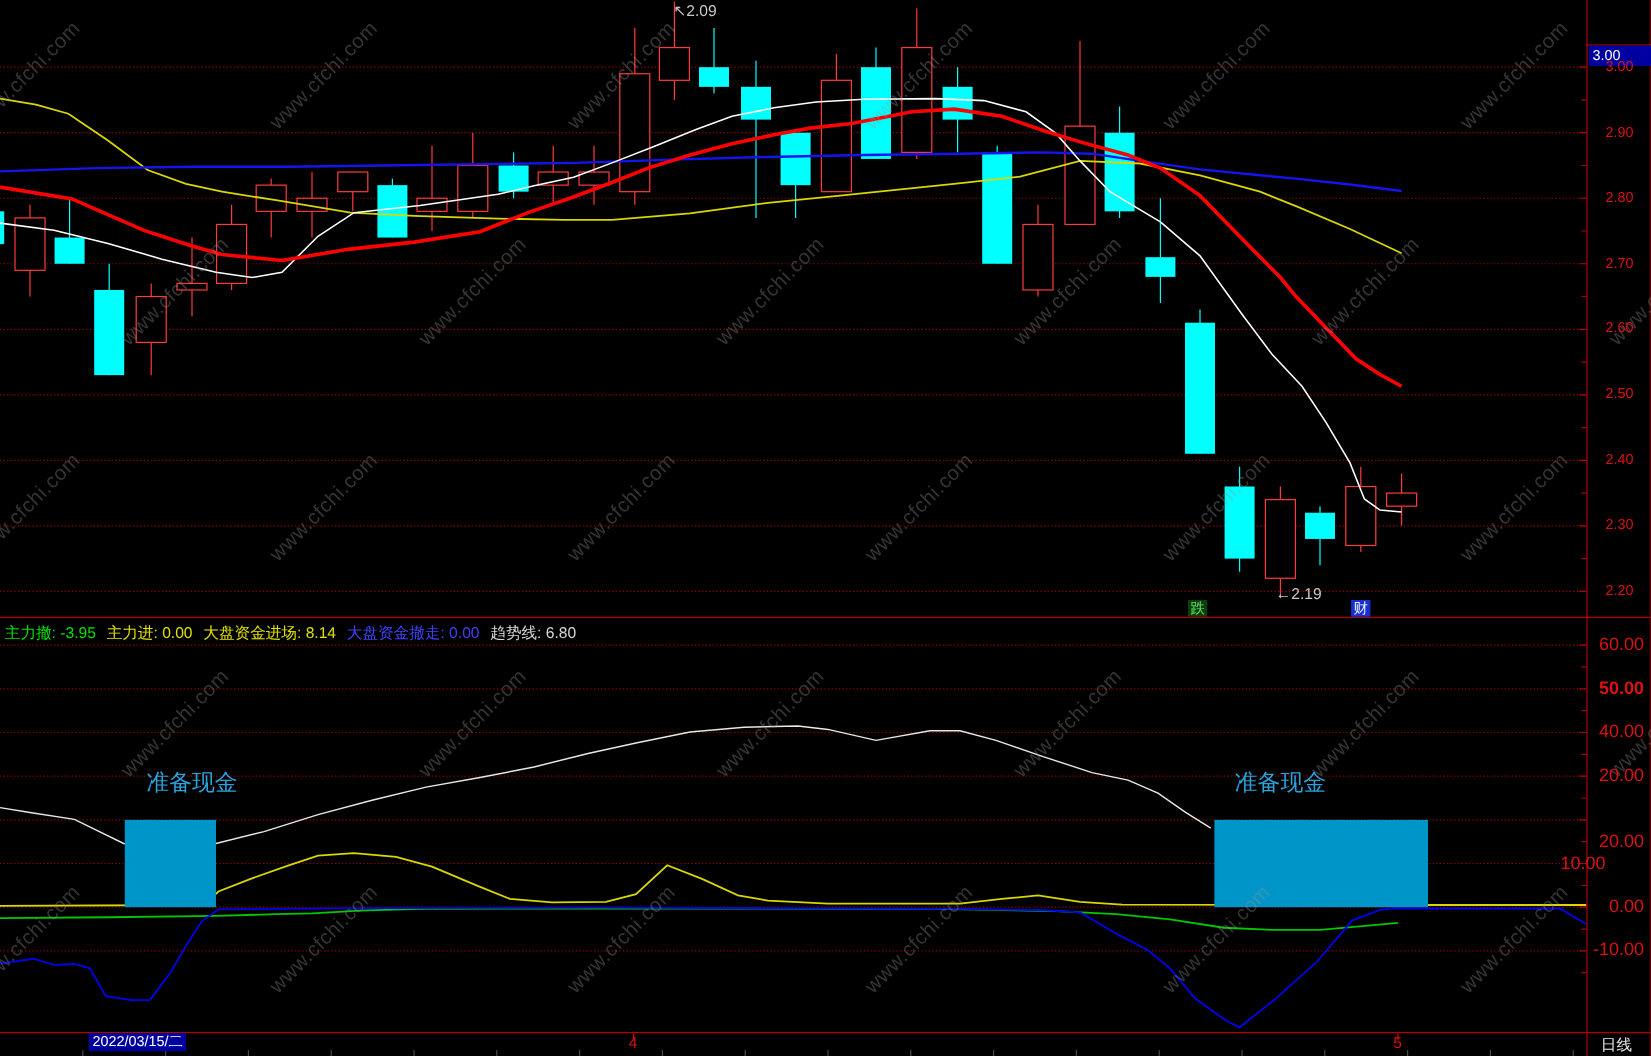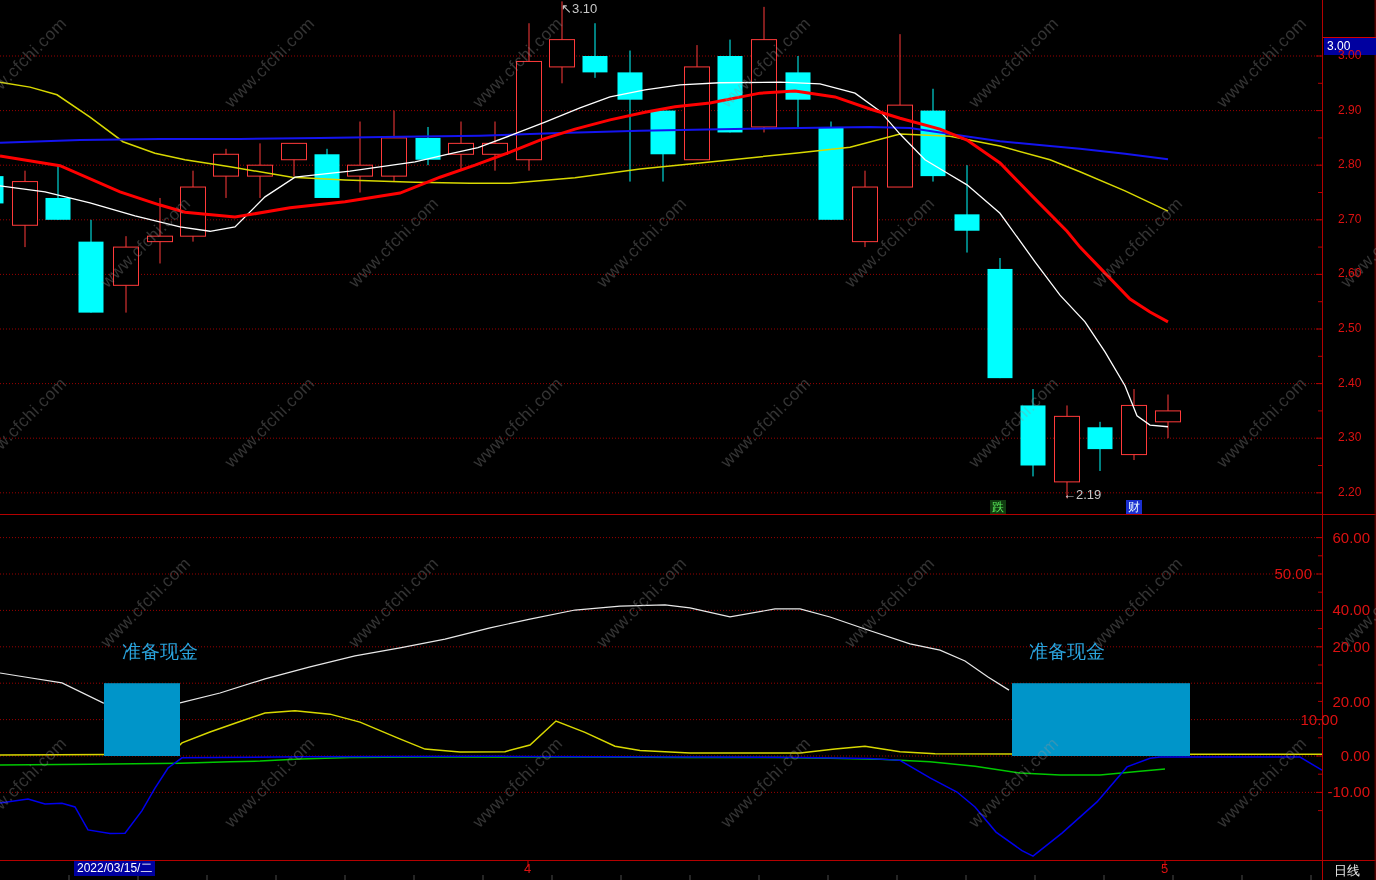--- a/index.html
+++ b/index.html
@@ -312,43 +312,46 @@
       <span class="wm" style="left: 724px; top: 815px;">www.cfchi.com</span>
       <span class="wm" style="left: 972px; top: 815px;">www.cfchi.com</span>
       <span class="wm" style="left: 1220px; top: 815px;">www.cfchi.com</span>
     </div>
   <div id="labels-layer">
     <div class="plot-hit" style="left:0;top:0;width:1322px;height:514px;"></div>
     <div class="plot-hit" style="left:0;top:535px;width:1322px;height:325px;"></div>
 
     <div id="price-tag">3.00</div>
 
-    <div id="anno-high" class="anno" style="left: 561px; top: 1px;"><span>↖</span><span>3.10</span></div>
+    <div id="anno-high" class="anno" style="left: 561px; top: 1px;"><span>↖</span><span>2.09</span></div>
 
     <div id="anno-low" class="anno" style="left: 1063px; top: 487px;"><span>←</span><span>2.19</span></div>
 
     <div id="badge-die" class="badge">跌</div>
     <div id="badge-cai" class="badge">财</div>
 
+    <div id="indicator-bar">
+      <span class="ind-item ind-green"><span>主力撤:</span> <span>-3.95</span></span><span class="ind-item ind-yellow"><span>主力进:</span> <span>0.00</span></span><span class="ind-item ind-yellow"><span>大盘资金进场:</span> <span>8.14</span></span><span class="ind-item ind-blue"><span>大盘资金撤走:</span> <span>0.00</span></span><span class="ind-item ind-gray"><span>趋势线:</span> <span>6.80</span></span>
+    </div>
 
     <div id="date-tag">2022/03/15/二</div>
     <div id="period-label">日线</div>
   <div class="siglabel" style="left: 122px; top: 639px;">准备现金</div>
       <div class="siglabel" style="left: 1029px; top: 639px;">准备现金</div>
       <div class="plabel" style="left: 1338px; top: 49px;">3.00</div>
       <div class="plabel" style="left: 1338px; top: 103.6px;">2.90</div>
       <div class="plabel" style="left: 1338px; top: 158.2px;">2.80</div>
       <div class="plabel" style="left: 1338px; top: 212.8px;">2.70</div>
       <div class="plabel" style="left: 1338px; top: 267.4px;">2.60</div>
       <div class="plabel" style="left: 1338px; top: 322px;">2.50</div>
       <div class="plabel" style="left: 1338px; top: 376.6px;">2.40</div>
       <div class="plabel" style="left: 1338px; top: 431.2px;">2.30</div>
       <div class="plabel" style="left: 1338px; top: 485.8px;">2.20</div>
       <div class="vlabel" style="left: 1326px; top: 530.6px;">60.00</div>
-      <div class="vlabel" style="left: 1268px; top: 567px;">50.00</div>
+      <div class="vlabel" style="left: 1326px; top: 567px; font-weight: bold;">50.00</div>
       <div class="vlabel" style="left: 1326px; top: 603px;">40.00</div>
       <div class="vlabel" style="left: 1326px; top: 639.8px;">20.00</div>
       <div class="vlabel" style="left: 1326px; top: 695px;">20.00</div>
       <div class="vlabel" style="left: 1294px; top: 712.6px;">10.00</div>
       <div class="vlabel" style="left: 1326px; top: 749px;">0.00</div>
       <div class="vlabel" style="left: 1326px; top: 785.4px;">-10.00</div>
       <div class="mlabel" style="left: 524px; top: 862px;">4</div>
       <div class="mlabel" style="left: 1161px; top: 862px;">5</div>
     </div>
 </div>

